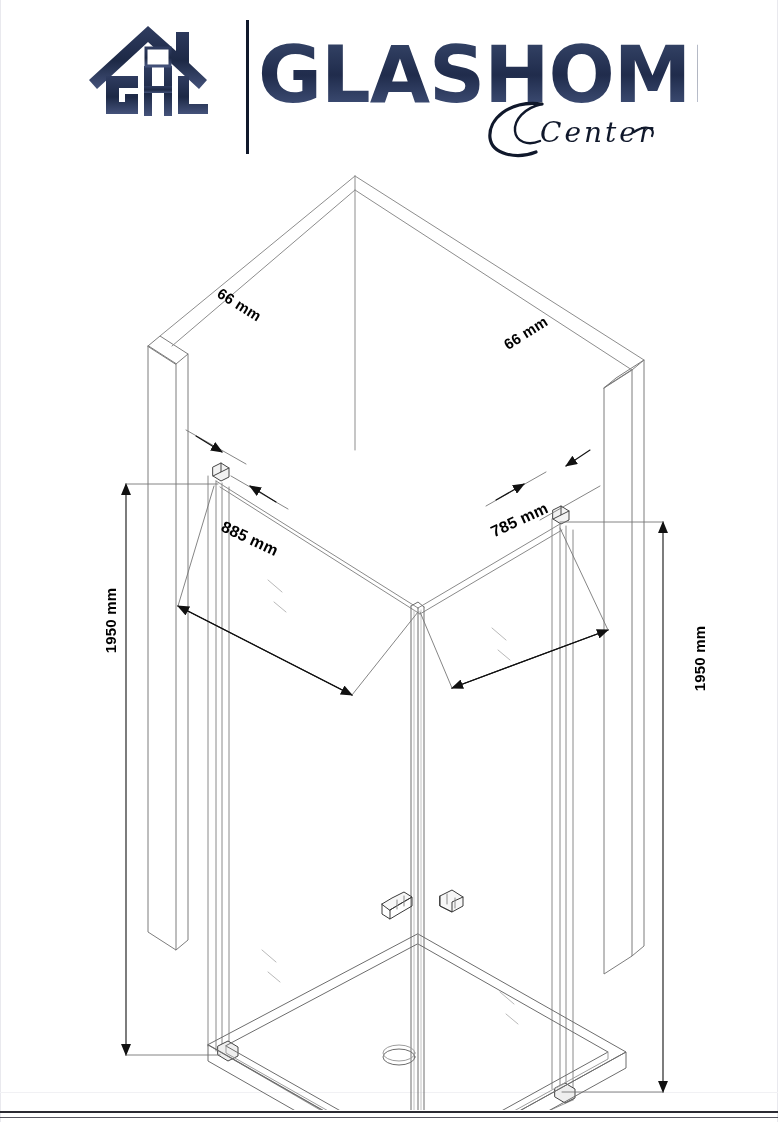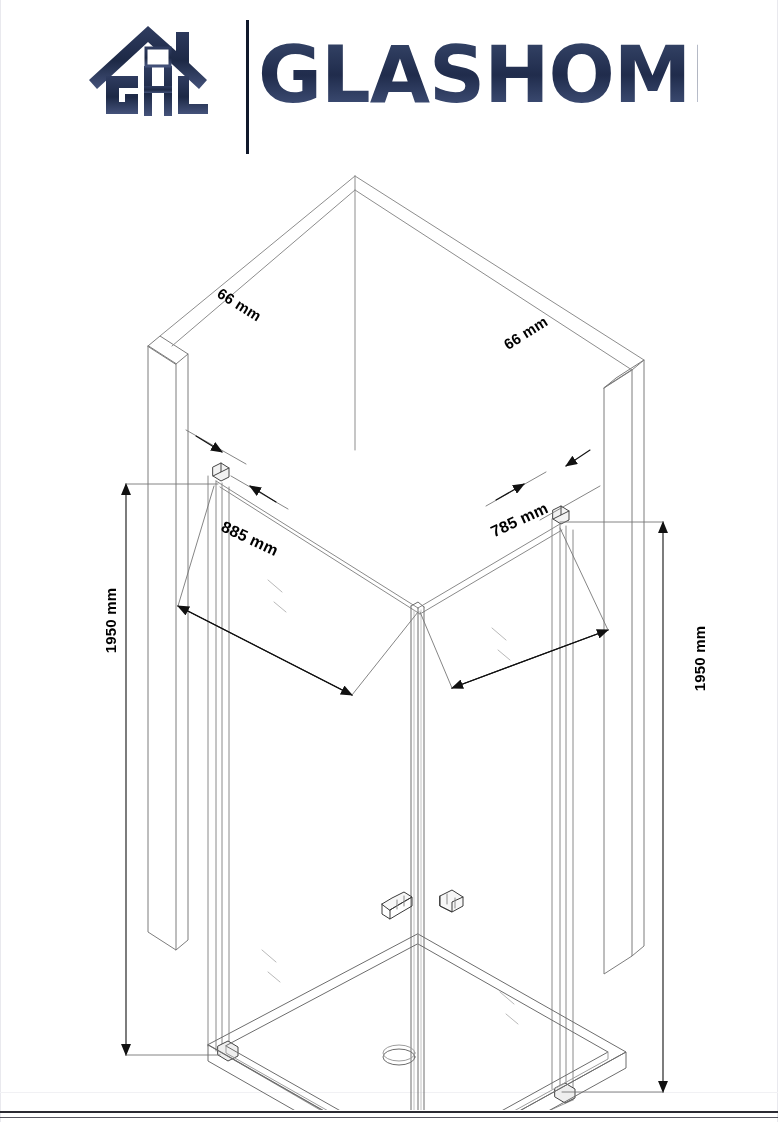--- a/index.html
+++ b/index.html
@@ -123,20 +123,30 @@
           <stop offset="0%" stop-color="#3a4straight"></stop>
           <stop offset="0%" stop-color="#3a4a6e"></stop>
           <stop offset="50%" stop-color="#202c4c"></stop>
           <stop offset="100%" stop-color="#4a5b85"></stop>
         </linearGradient>
       </defs>
       <text id="wordmark-text" x="0" y="72" font-family="&quot;DejaVu Sans&quot;, sans-serif" font-size="78" font-weight="700" letter-spacing="-1" fill="url(#gWord)">GLASHOME</text>
     </svg>
   </div>
 
+  <div id="logo-script">
+    <svg width="190" height="62" viewBox="0 0 190 62" xmlns="http://www.w3.org/2000/svg">
+
+      <path d="M58 6 C24 2 4 22 6 40 C8 56 32 62 52 54" fill="none" stroke="#10182b" stroke-width="3.2" stroke-linecap="round"></path>
+      <path d="M58 6 C40 10 30 22 31 33 C32 44 44 48 56 43" fill="none" stroke="#10182b" stroke-width="2.4" stroke-linecap="round"></path>
+      <text id="script-text" x="56" y="44" font-family="&quot;DejaVu Serif&quot;, serif" font-size="28" font-style="italic" font-weight="400" letter-spacing="3" fill="#10182b">Center</text>
+
+      <path d="M150 34 C162 26 172 30 168 38" fill="none" stroke="#10182b" stroke-width="2.2" stroke-linecap="round"></path>
+    </svg>
+  </div>
 </div>
 
 <div id="drawing">
 <svg width="778" height="960" viewBox="0 0 778 960" xmlns="http://www.w3.org/2000/svg">
   <defs>
     <marker id="arrH" markerWidth="11" markerHeight="9" refX="10" refY="4.5" orient="auto">
       <path d="M0,0 L11,4.5 L0,9 z" fill="#111"></path>
     </marker>
     <marker id="arrT" markerWidth="11" markerHeight="9" refX="1" refY="4.5" orient="auto">
       <path d="M11,0 L0,4.5 L11,9 z" fill="#111"></path>

